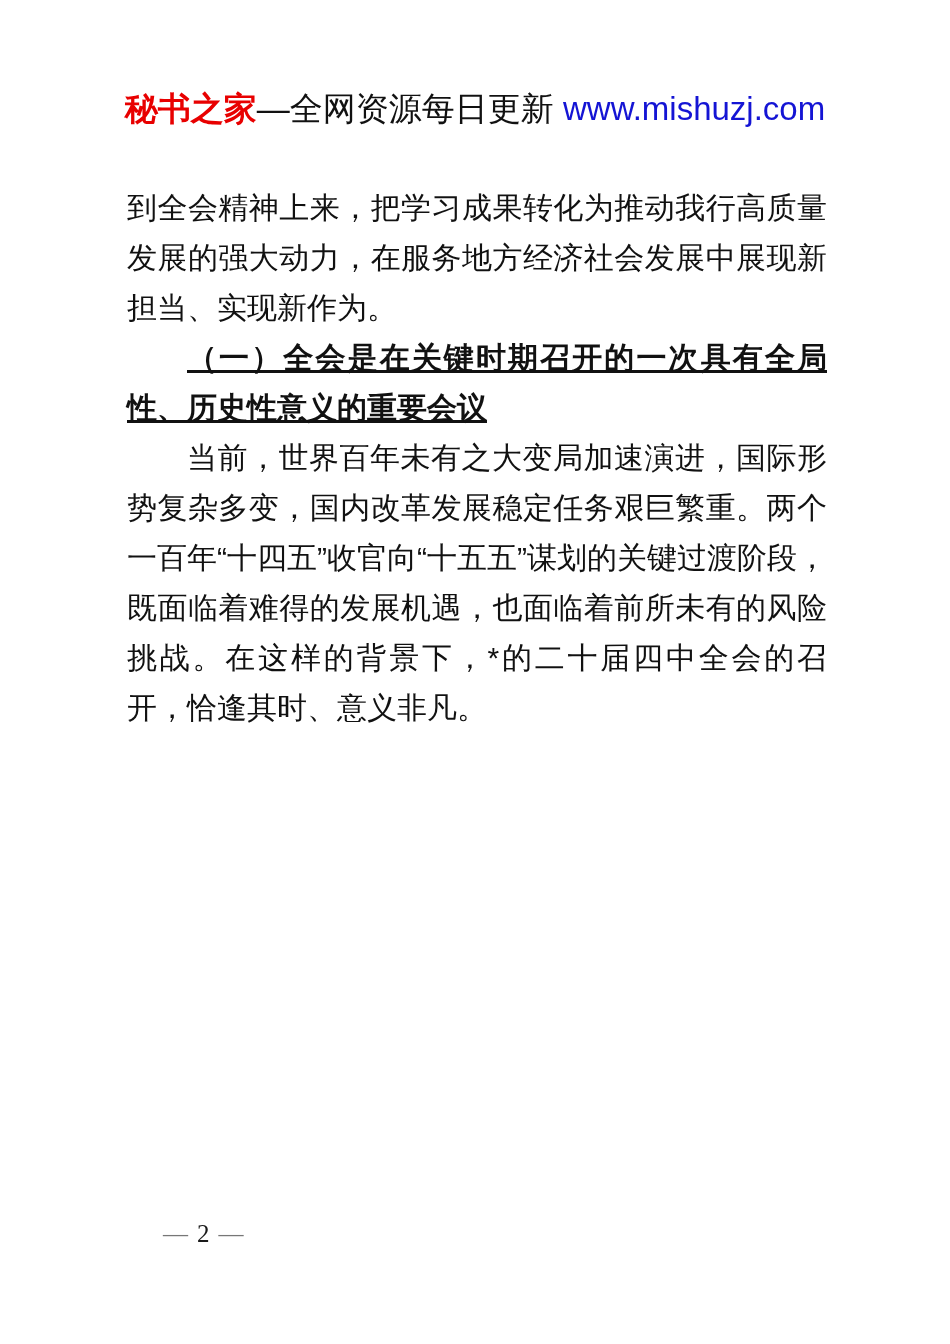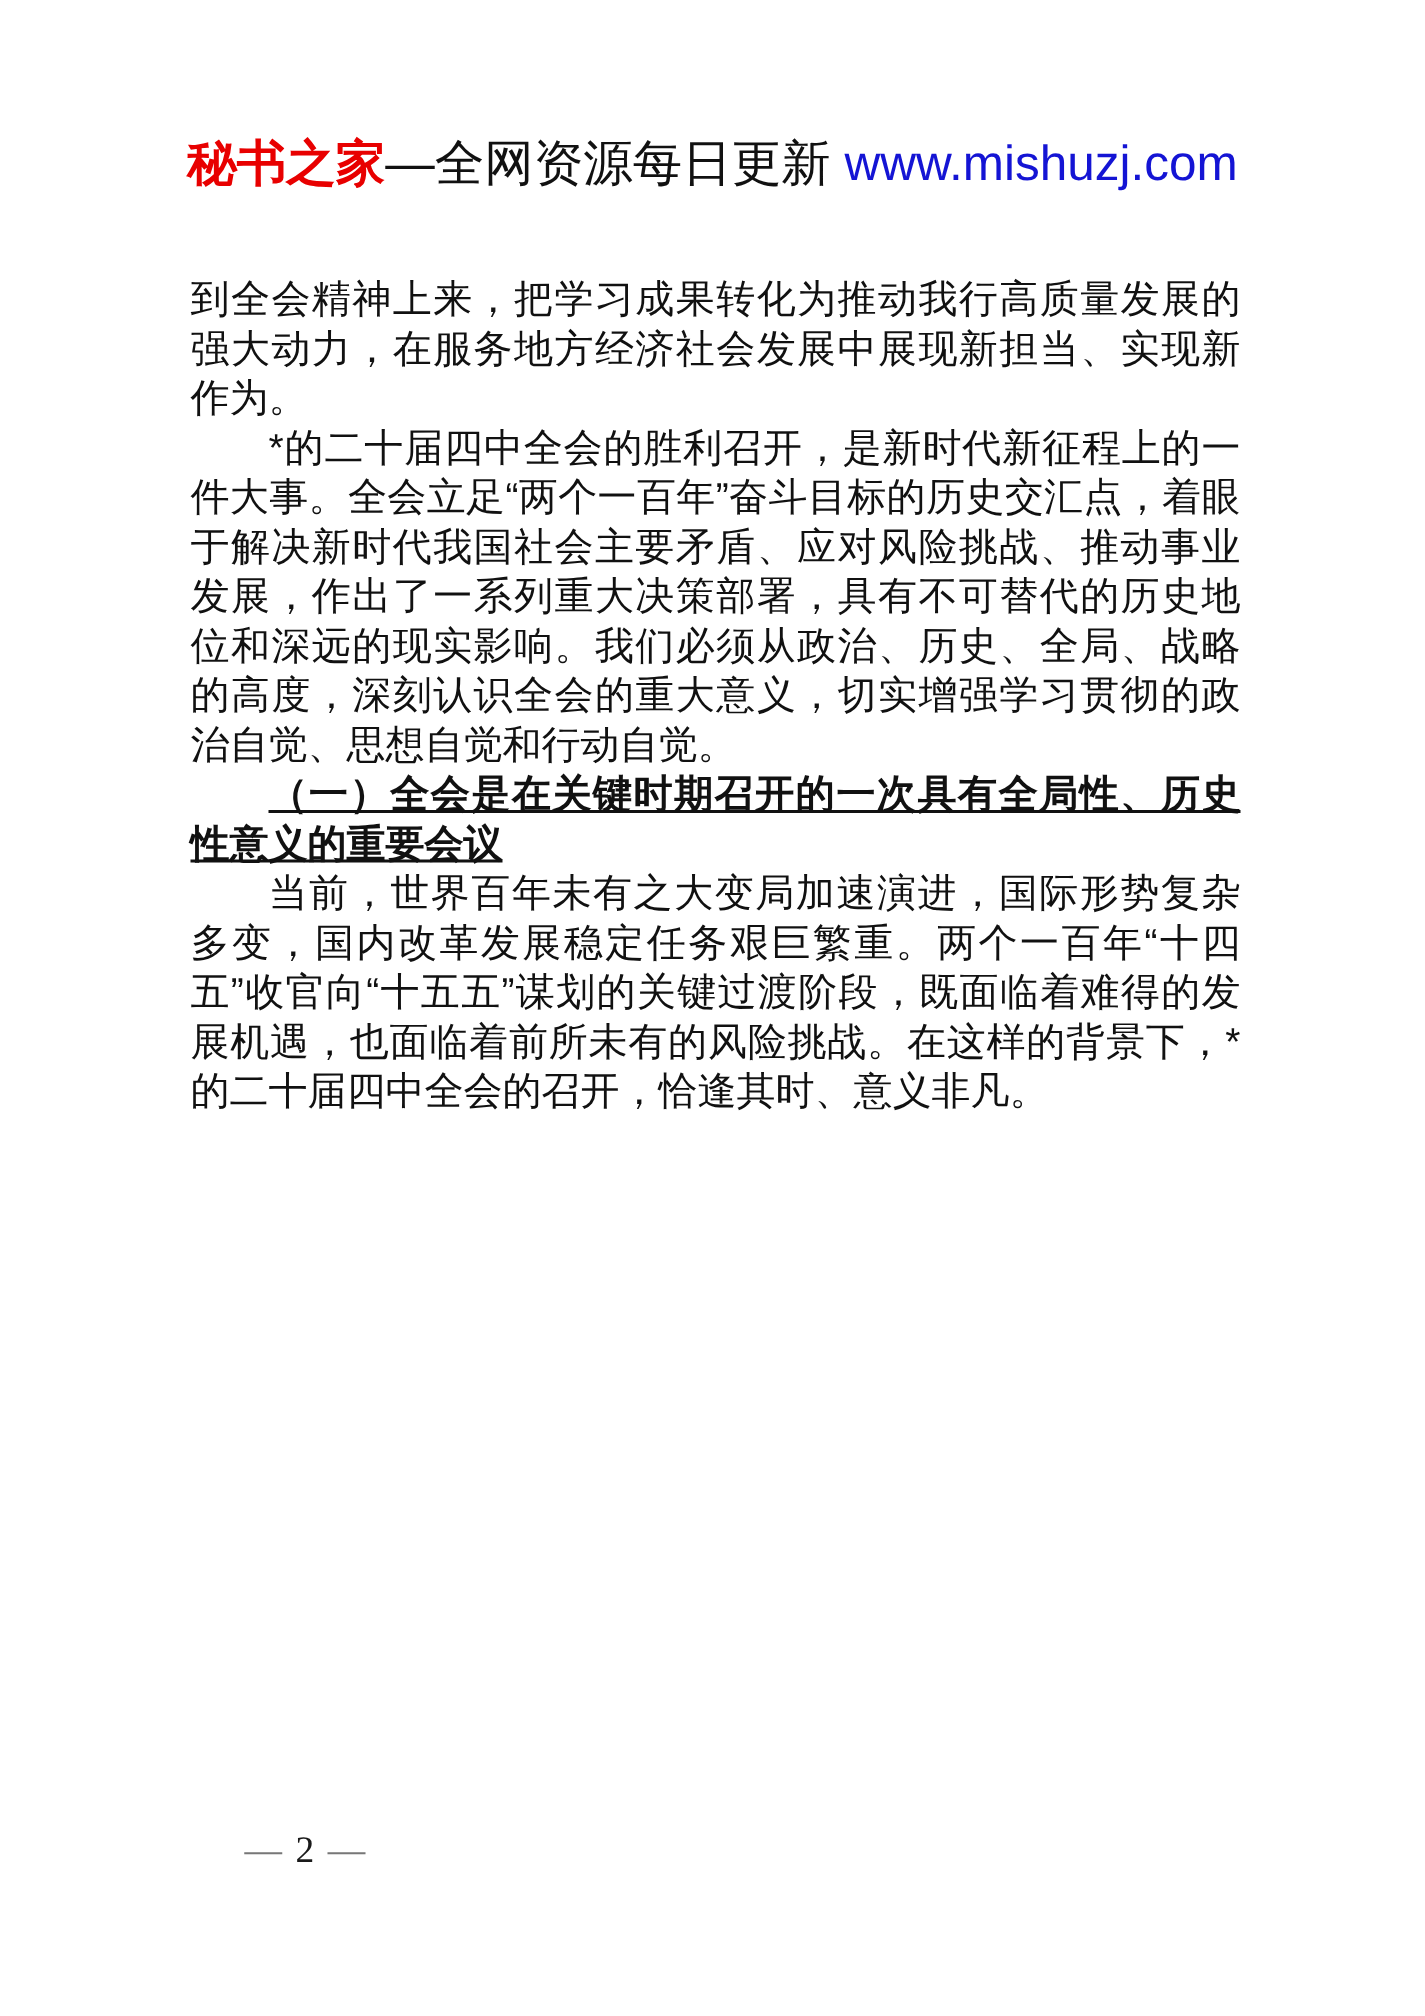--- a/index.html
+++ b/index.html
@@ -37,22 +37,22 @@
   .site-url {
     color: var(--url-color, #1414d4);
     font-weight: 500;
   }
   
   .doc-body {
     position: absolute;
     left: 127px;
     top: 183px;
     width: 700px;
-    font-size: 26px;
-    line-height: 33px;
+    font-size: 30px;
+    line-height: 50px;
     color: #111111;
     text-align: justify;
   }
   .doc-body p {
     margin: 0;
   }
   .para {
     text-indent: 2em;
   }
   .para-continuation {
@@ -90,21 +90,20 @@
 </style>
 </head>
 <body>
 
 <div class="page">
 
   <div class="doc-header"><span class="brand">秘书之家</span><span class="tagline">—全网资源每日更新 </span><span class="site-url">www.mishuzj.com</span></div>
 
   <div class="doc-body">
     <p class="para-continuation">到全会精神上来，把学习成果转化为推动我行高质量发展的强大动力，在服务地方经济社会发展中展现新担当、实现新作为。</p>
-    <p class="para">*的二十届四中全会的胜利召开，是新时代新征程上的一件大事。全会立足“两个一百年”奋斗目标的历史交汇点，着眼于解决新时代我国社会主要矛盾、应对风险挑战、推动事业发展，作出了一系列重大决策部署，具有不可替代的历史地位和深远的现实影响。我们必须从政治、历史、全局、战略的高度，深刻认识全会的重大意义，切实增强学习贯彻的政治自觉、思想自觉和行动自觉。</p>
     <p class="heading-2">（一）全会是在关键时期召开的一次具有全局性、历史性意义的重要会议</p>
     <p class="para">当前，世界百年未有之大变局加速演进，国际形势复杂多变，国内改革发展稳定任务艰巨繁重。两个一百年“十四五”收官向“十五五”谋划的关键过渡阶段，既面临着难得的发展机遇，也面临着前所未有的风险挑战。在这样的背景下，*的二十届四中全会的召开，恰逢其时、意义非凡。</p>
   </div>
 
   <div class="page-number">
       <span class="dash">—</span>
       <span class="num">2</span>
       <span class="dash">—</span>
     </div>
 

